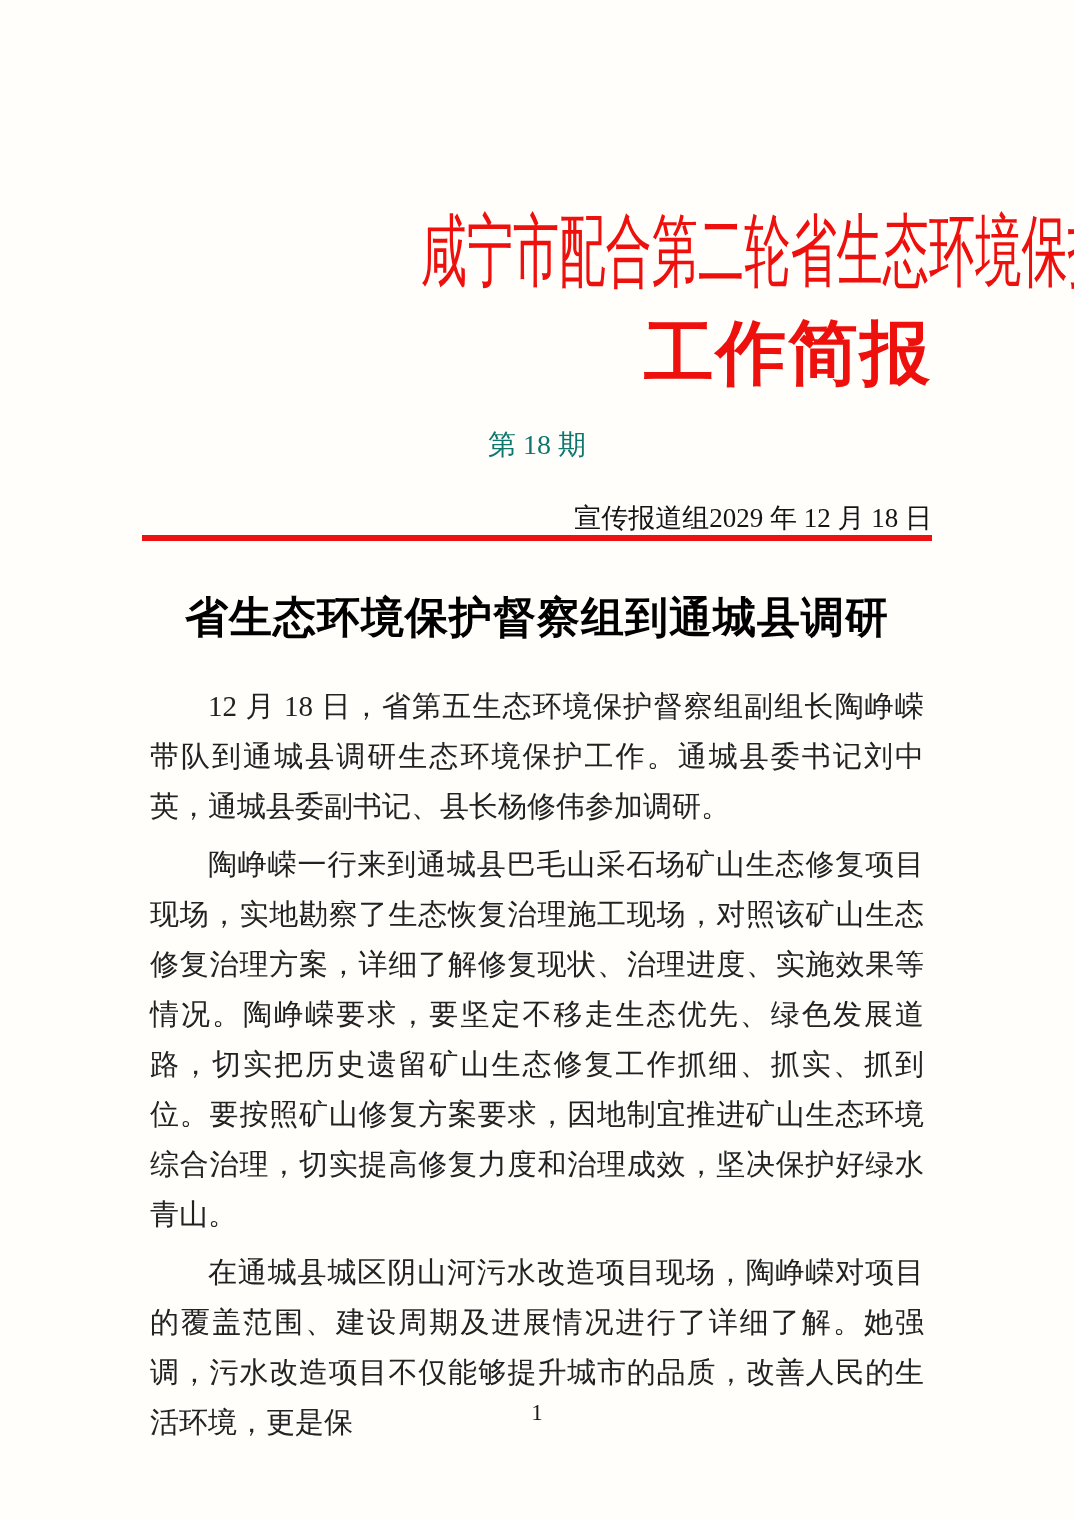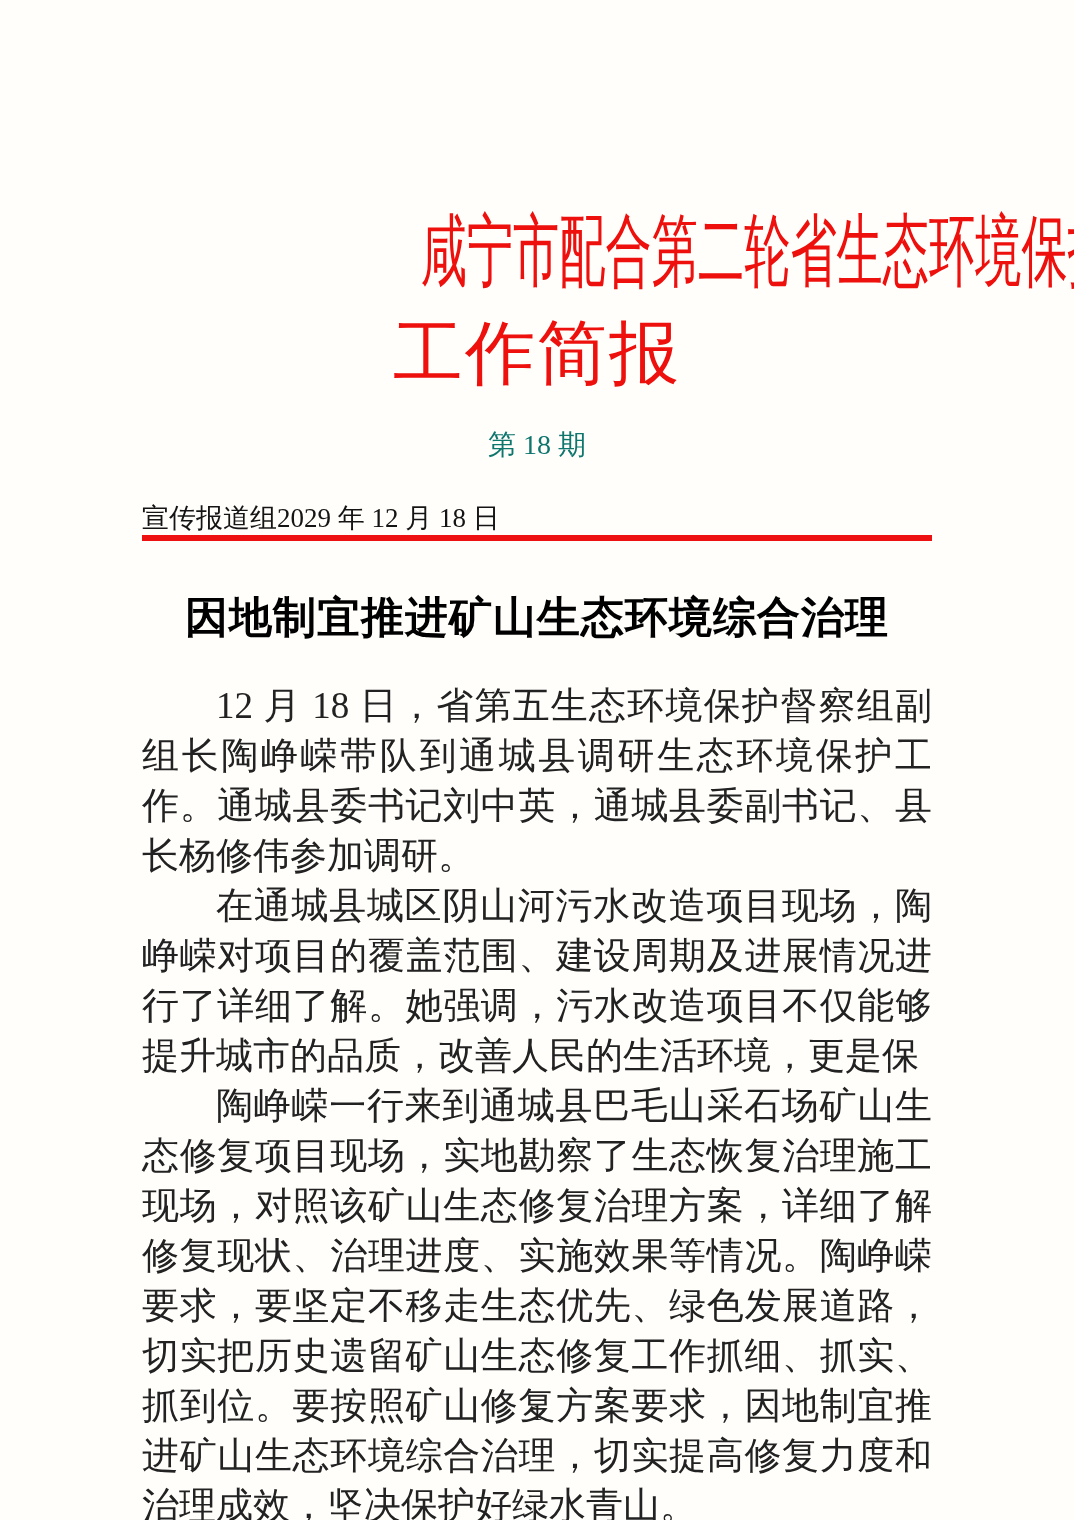--- a/index.html
+++ b/index.html
@@ -31,38 +31,38 @@
   .mast-line1-inner {
     display: inline-block;
     font-size: 79px;
     font-weight: 500;
     transform: scaleX(0.585);
     transform-origin: 50% 50%;
     letter-spacing: 0;
   }
   .mast-line2 {
     margin-top: 26px;
-    text-align: center;
+    text-align: right;
     color: #ed100d;
     font-size: 70px;
-    font-weight: normal;
+    font-weight: bold;
     line-height: 72px;
     letter-spacing: 2px;
   }
   .issue-line {
     margin-top: 40px;
     text-align: center;
     font-size: 28px;
     line-height: 30px;
     color: #0f766e;
   }
   .meta-row {
     margin-top: 44px;
     display: flex;
-    justify-content: flex-start;
+    justify-content: flex-end;
     align-items: flex-end;
     font-size: 27px;
     line-height: 28px;
     color: #141414;
   }
   .red-rule {
     margin-top: 3px;
     height: 6px;
     background: #ee1111;
   }
@@ -74,22 +74,22 @@
     font-size: 43px;
     line-height: 50px;
     font-weight: bold;
     color: #000000;
     letter-spacing: 1px;
   }
   .article-body {
     margin-top: 38px;
   }
   .body-para {
-    margin: 0;
-    font-size: 37px;
+    margin: 8px;
+    font-size: 29px;
     line-height: 50px;
     text-align: justify;
     text-justify: inter-ideograph;
     text-indent: 2em;
     word-break: break-all;
     color: #222222;
     font-weight: 400;
   }
 
   
@@ -118,25 +118,25 @@
     <div class="mast-line2">工作简报</div>
     <div class="issue-line">第 18 期</div>
     <div class="meta-row">
       <span class="org">宣传报道组</span>
       <span class="date">2029 年 12 月 18 日</span>
     </div>
     <div class="red-rule"></div>
   </header>
 
   <main>
-    <h1 class="article-title">因地制宜推进矿山生态环境综合治理</h1>
+    <h1 class="article-title">省生态环境保护督察组到通城县调研</h1>
     <div class="article-body">
       <p class="body-para">12 月 18 日，省第五生态环境保护督察组副组长陶峥嵘带队到通城县调研生态环境保护工作。通城县委书记刘中英，通城县委副书记、县长杨修伟参加调研。</p>
+      <p class="body-para">陶峥嵘一行来到通城县巴毛山采石场矿山生态修复项目现场，实地勘察了生态恢复治理施工现场，对照该矿山生态修复治理方案，详细了解修复现状、治理进度、实施效果等情况。陶峥嵘要求，要坚定不移走生态优先、绿色发展道路，切实把历史遗留矿山生态修复工作抓细、抓实、抓到位。要按照矿山修复方案要求，因地制宜推进矿山生态环境综合治理，切实提高修复力度和治理成效，坚决保护好绿水青山。</p>
       <p class="body-para">在通城县城区阴山河污水改造项目现场，陶峥嵘对项目的覆盖范围、建设周期及进展情况进行了详细了解。她强调，污水改造项目不仅能够提升城市的品质，改善人民的生活环境，更是保</p>
-      <p class="body-para">陶峥嵘一行来到通城县巴毛山采石场矿山生态修复项目现场，实地勘察了生态恢复治理施工现场，对照该矿山生态修复治理方案，详细了解修复现状、治理进度、实施效果等情况。陶峥嵘要求，要坚定不移走生态优先、绿色发展道路，切实把历史遗留矿山生态修复工作抓细、抓实、抓到位。要按照矿山修复方案要求，因地制宜推进矿山生态环境综合治理，切实提高修复力度和治理成效，坚决保护好绿水青山。</p>
     </div>
   </main>
 
   <footer class="page-footer">
     <span class="page-num">1</span>
   </footer>
 
 </div>
 
 </body></html>

